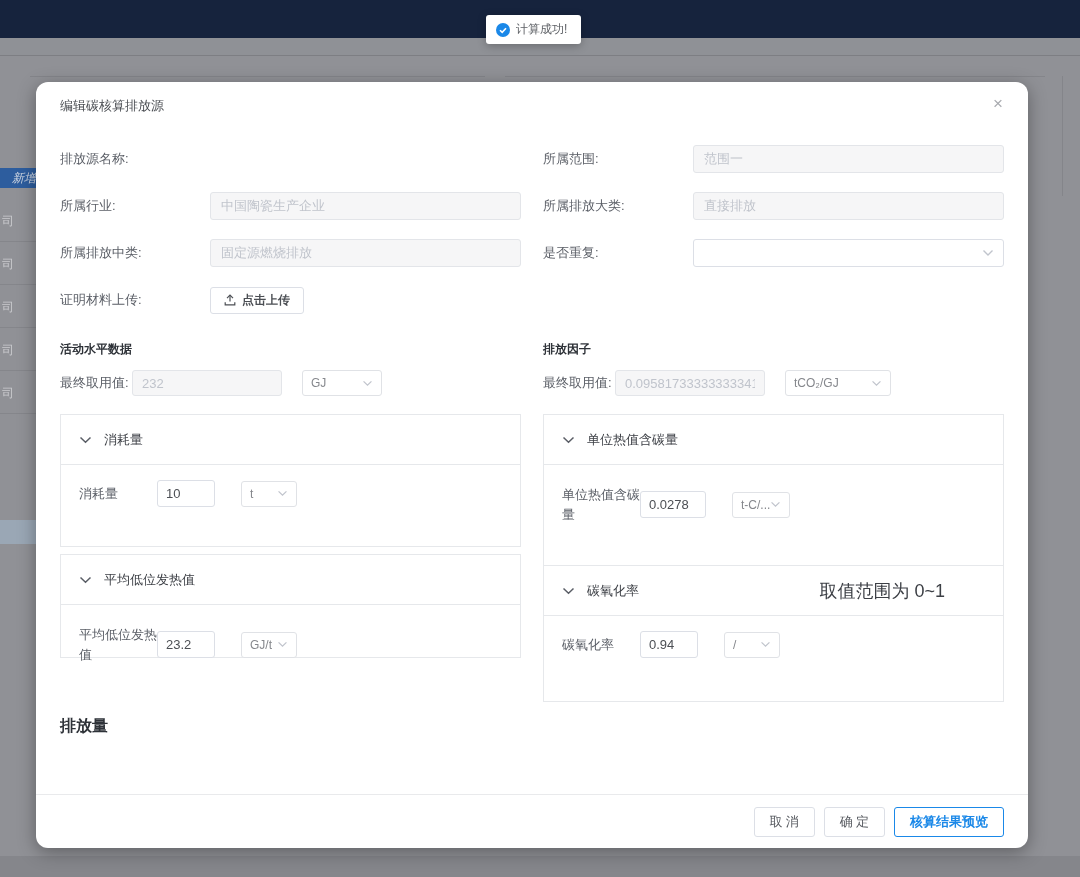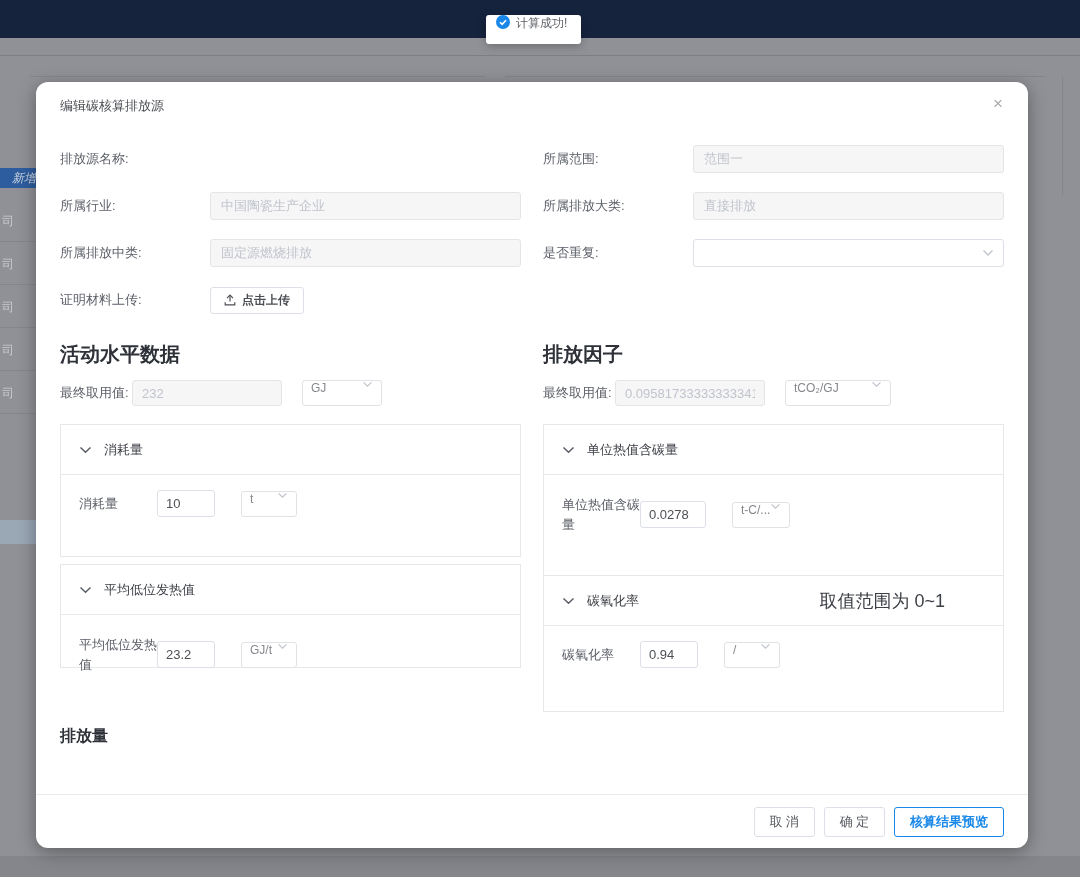--- a/index.html
+++ b/index.html
@@ -15,21 +15,21 @@
   .bg-card-line.l2 { left:505px; width:540px; }
   .bg-vline { position:absolute; top:76px; width:1px; height:120px; background:#84858a; }
   .bg-add-btn { position:absolute; left:0px; top:168px; width:50px; height:20px; background:#2d5d9e;
     color:#cfd6e2; font-size:12px; border:none; text-align:left; padding-left:12px; line-height:20px;font-style:italic; }
   .bg-row { position:absolute; left:0; width:36px; height:42px; border-bottom:1px solid #85868b; color:#c9cacd; font-size:12px; line-height:42px; padding-left:2px; }
   .bg-row-sel { position:absolute; left:0; top:520px; width:36px; height:24px; background:#9aa7b5; }
   .bg-bottombar { position:absolute; left:0; top:856px; width:1080px; height:21px; background:#85868b; }
 
   
   .toast { position:absolute; left:486px; top:15px; width:95px; height:29px; background:#fff;
-    border-radius:3px; box-shadow:0 2px 8px rgba(0,0,0,.25); display:flex; 
+    border-radius:3px; box-shadow:0 2px 8px rgba(0,0,0,.25); display:flex; align-items:center;
     gap:6px; padding:0 10px; z-index:30; }
   .toast-msg { font-size:12px; color:#5e6166; white-space:nowrap; }
 
   
   .modal { position:absolute; left:36px; top:82px; width:992px; height:766px; background:#fff;
     border-radius:12px; box-shadow:0 4px 18px rgba(0,0,0,.35); z-index:20; display:flex; flex-direction:column; }
   .modal-header { position:relative; padding:14px 24px 10px; }
   .modal-title { font-size:13px; color:#4a4d52; }
   .modal-close { position:absolute; right:20px; top:12px; width:20px; height:20px; border:none; background:none;
     font-size:17px; color:#a9abb0; cursor:pointer; line-height:20px; }
@@ -43,27 +43,27 @@
     color:#c0c4cc; font-size:13px; padding:0 10px; font-family:inherit; }
   .selectbox { flex:1; height:28px; border:1px solid #dcdfe6; border-radius:3px; background:#fff;
     display:flex; align-items:center; justify-content:space-between; padding:0 9px; cursor:pointer; }
   .selectbox .sel-text { font-size:13px; color:#606266; }
   .upload-btn { height:27px; border:1px solid #dcdfe6; border-radius:3px; background:#fff;
     display:inline-flex; align-items:center; gap:6px; padding:0 13px; font-size:12px; color:#4c4f54;
     font-weight:bold; cursor:pointer; }
 
   
   .sections { display:grid; grid-template-columns:1fr 1fr; column-gap:22px; margin-top:8px; }
-  .section-title { font-size:20px; font-weight:bold; color:#2e3238; margin-bottom:12px; }
+  .section-title { font-size:12px; font-weight:bold; color:#2e3238; margin-bottom:12px; }
   .final-row { display:flex; align-items:center; gap:0; margin-bottom:18px; }
   .final-label { font-size:13px; color:#5a5e66; width:72px; flex:none; }
   .final-inp { width:150px; height:26px; border:1px solid #e3e5e9; border-radius:3px; background:#f6f6f7;
     color:#c0c4cc; font-size:13px; padding:0 9px; font-family:inherit; }
   .unit-select { height:26px; border:1px solid #e0e2e6; border-radius:3px; background:#fff;
-    display:flex; justify-content:space-between; padding:0 8px; margin-left:20px; cursor:pointer; }
+    display:flex; align-items:center; justify-content:space-between; padding:0 8px; margin-left:20px; cursor:pointer; }
   .unit-select .sel-text { font-size:12px; color:#85878c; }
 
   
   .panel { border:1px solid #e6e8eb; background:#fff; }
   .panel + .panel { margin-top:7px; }
   .panel-header { height:50px; display:flex; align-items:center; padding:0 18px; border-bottom:1px solid #e6e8eb; cursor:pointer; }
   .panel-title { font-size:13px; color:#3c3f45; margin-left:12px; }
   .panel-note { margin-left:auto; font-size:18px; color:#3c3f45; padding-right:40px; }
   .panel-body { padding:15px 18px; }
   .prow { display:flex; align-items:center; }

